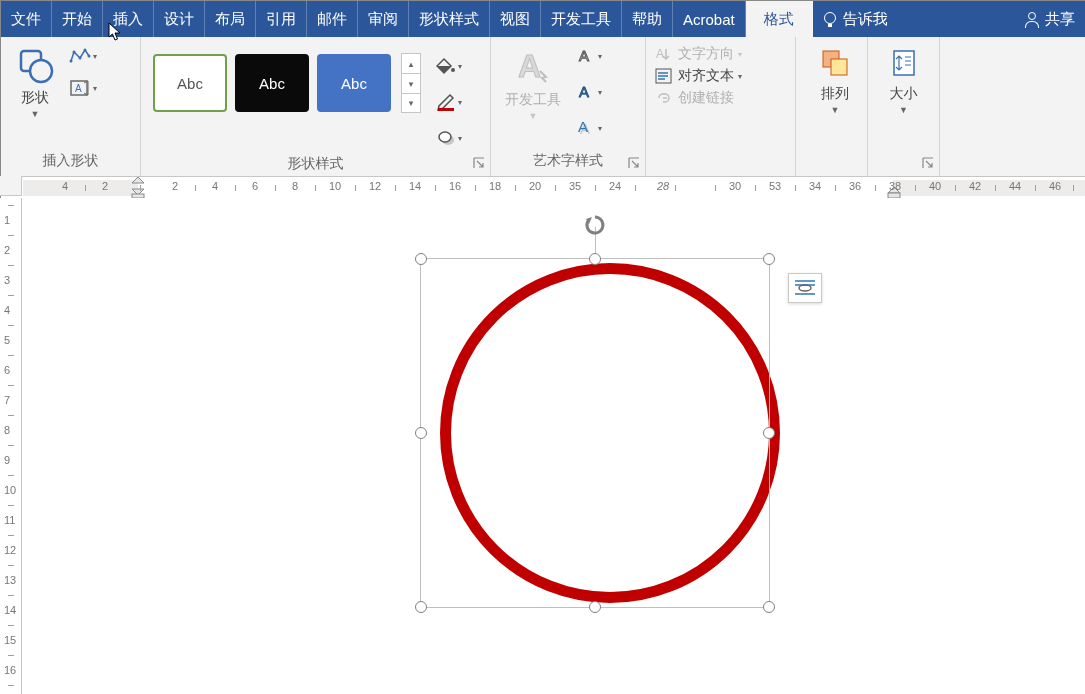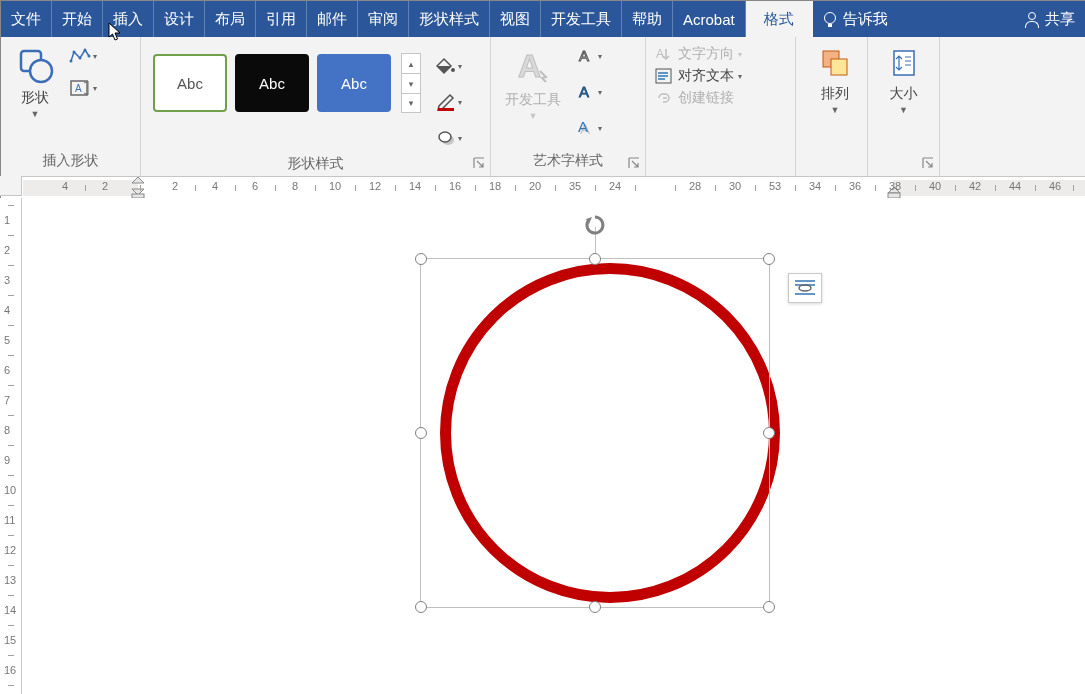--- a/index.html
+++ b/index.html
@@ -341,21 +341,21 @@
       <span class="rh-num" style="left: 472px;">18</span>
       <div class="rh-tick" style="left: 492px;"></div>
       <span class="rh-num" style="left: 512px;">20</span>
       <div class="rh-tick" style="left: 532px;"></div>
       <span class="rh-num" style="left: 552px;">35</span>
       <div class="rh-tick" style="left: 572px;"></div>
       <span class="rh-num" style="left: 592px;">24</span>
       <div class="rh-tick" style="left: 612px;"></div>
       <span class="rh-num" style="left: 632px; margin-top: 20px;">26</span>
       <div class="rh-tick" style="left: 652px;"></div>
-      <span class="rh-num" style="left: 672px;">28</span>
+      <span class="rh-num" style="left: 640px; font-style: italic;">28</span>
       <div class="rh-tick" style="left: 692px;"></div>
       <span class="rh-num" style="left: 712px;">30</span>
       <div class="rh-tick" style="left: 732px;"></div>
       <span class="rh-num" style="left: 752px;">53</span>
       <div class="rh-tick" style="left: 772px;"></div>
       <span class="rh-num" style="left: 792px;">34</span>
       <div class="rh-tick" style="left: 812px;"></div>
       <span class="rh-num" style="left: 832px;">36</span>
       <div class="rh-tick" style="left: 852px;"></div>
       <span class="rh-num" style="left: 872px;">38</span>

